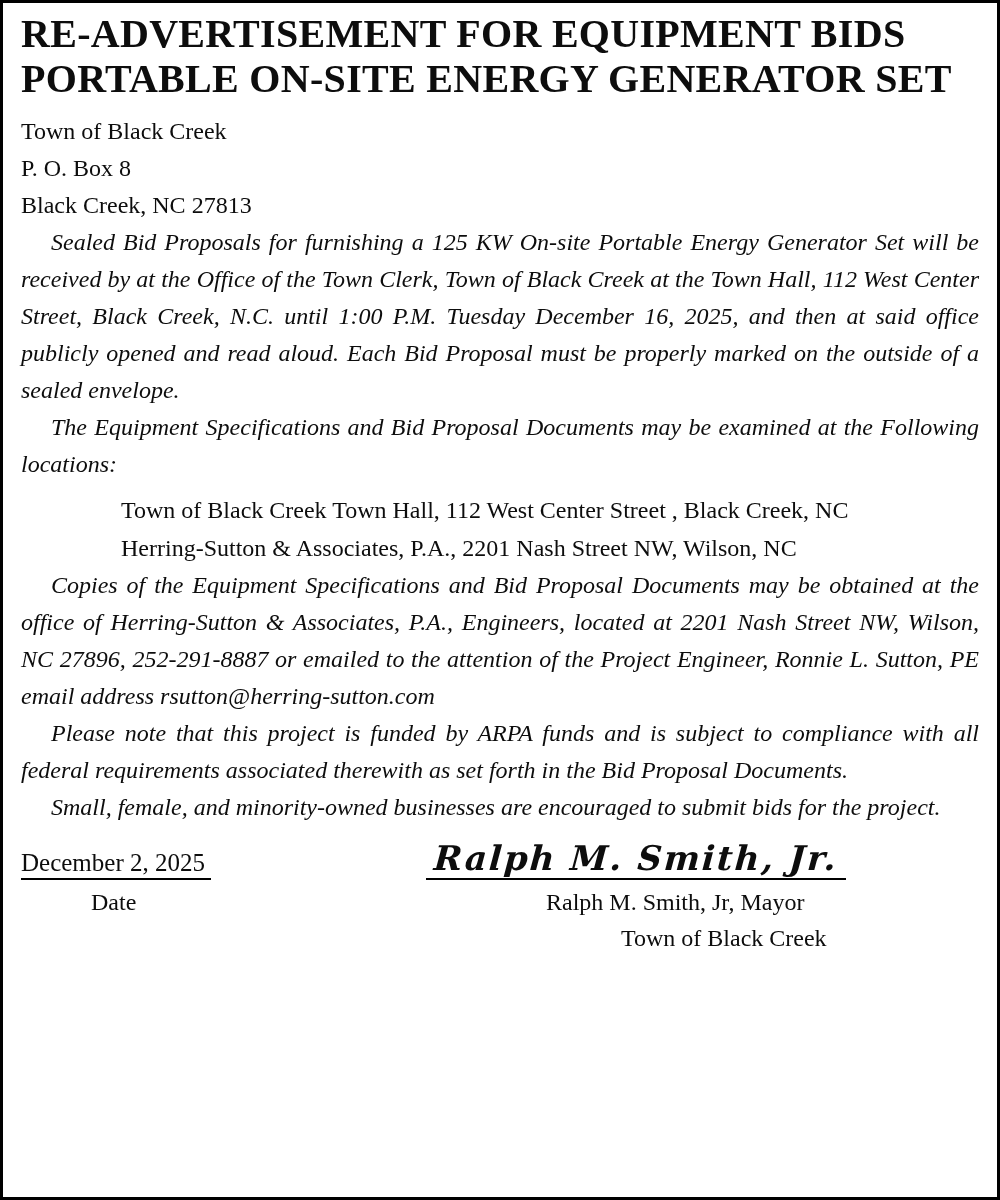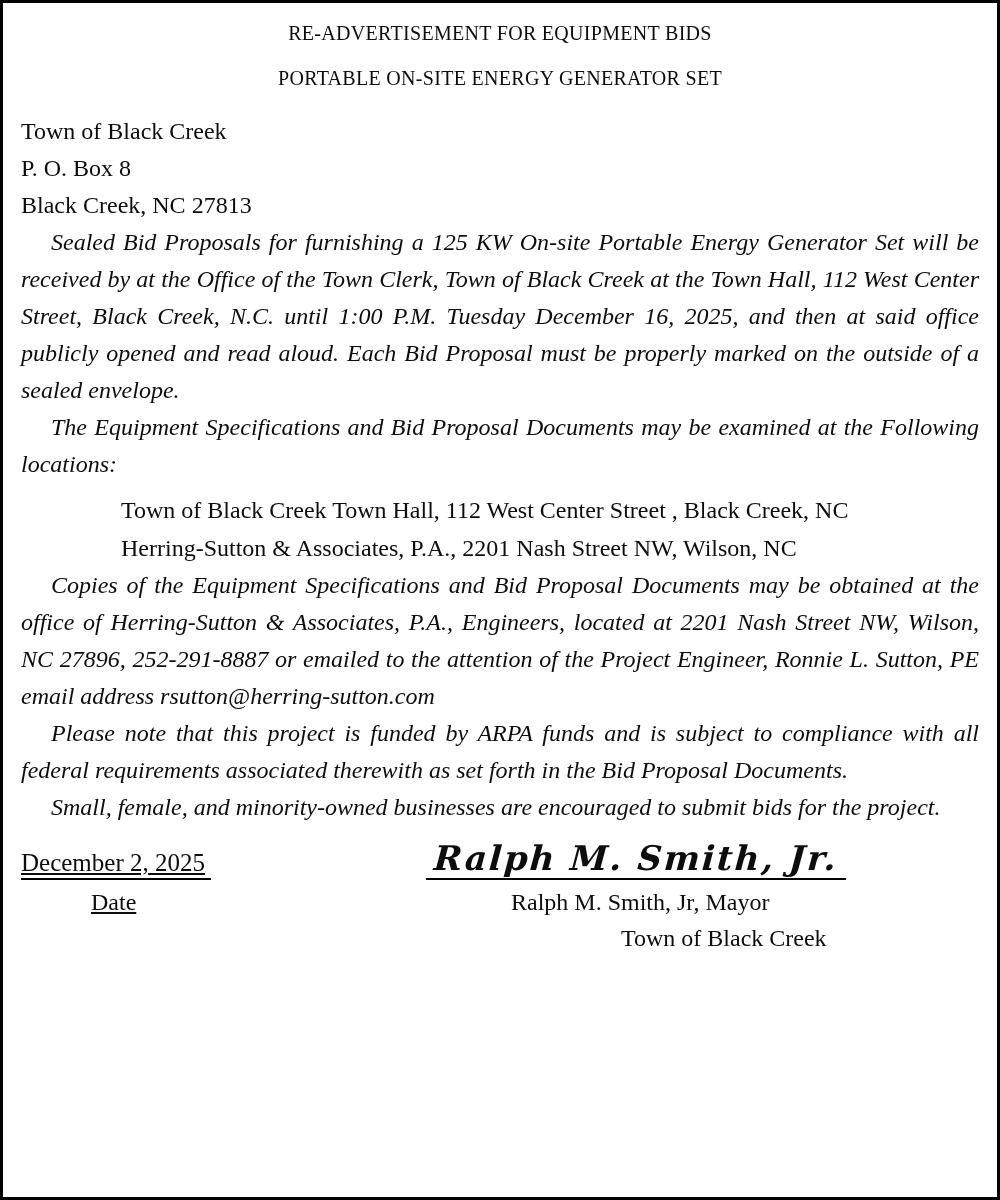--- a/index.html
+++ b/index.html
@@ -10,64 +10,64 @@
     border: 3px solid #000000;
     background: #ffffff;
     overflow: hidden;
     padding: 8px 18px 0 18px;
     font-family: "Liberation Serif", "DejaVu Serif", serif;
     color: #0d0d0d;
     font-size: 24px;
     line-height: 37px;
   }
   .title-line {
-    text-align: center;
-    font-weight: normal;
-    font-size: 20px;
+    text-align: left;
+    font-weight: bold;
+    font-size: 40px;
     line-height: 45px;
     letter-spacing: 0.3px;
   }
   .address { margin-top: 12px; }
   .address div { line-height: 37px; }
   p.para {
     margin: 0;
     text-align: justify;
     text-indent: 30px;
     font-style: italic;
   }
   .p-sealed   { margin-top: 30px; }
   .p-examined { margin-top: 20px; }
   .p-copies   { margin-top: 10px; }
   .locations {
     margin: 8px 0 0 100px;
     line-height: 38px;
   }
   .sig-row { display: flex; margin-top: 8px; }
-  .sig-left { width: 405px; flex: none; text-decoration: underline; }
+  .sig-left { width: 405px; flex: none; }
   .sig-right { flex: none; }
   .sig-underline {
     height: 44px;
     display: flex;
     align-items: flex-end;
     border-bottom: 2px solid #000000;
     width: max-content;
   }
   .sig-date-text { font-size: 25px; padding-right: 6px; line-height: 30px; }
   .sig-script {
     font-family: "DejaVu Serif", serif;
     font-style: italic;
     font-weight: bold;
     font-size: 34px;
     letter-spacing: 2px;
     line-height: 40px;
     padding: 0 8px;
     transform: skewX(-4deg);
   }
   .sig-label { margin-left: 70px; line-height: 36px; margin-top: 4px; }
-  .sig-name  { margin-left: 85px; line-height: 36px; margin-top: 4px; }
+  .sig-name  { margin-left: 120px; line-height: 36px; margin-top: 4px; }
   .sig-org   { margin-left: 195px; line-height: 36px; }
 </style>
 </head>
 <body>
 
 <div class="page">
 
   <div class="title-line">RE-ADVERTISEMENT FOR EQUIPMENT BIDS</div>
   <div class="title-line">PORTABLE ON-SITE ENERGY GENERATOR SET</div>
 

